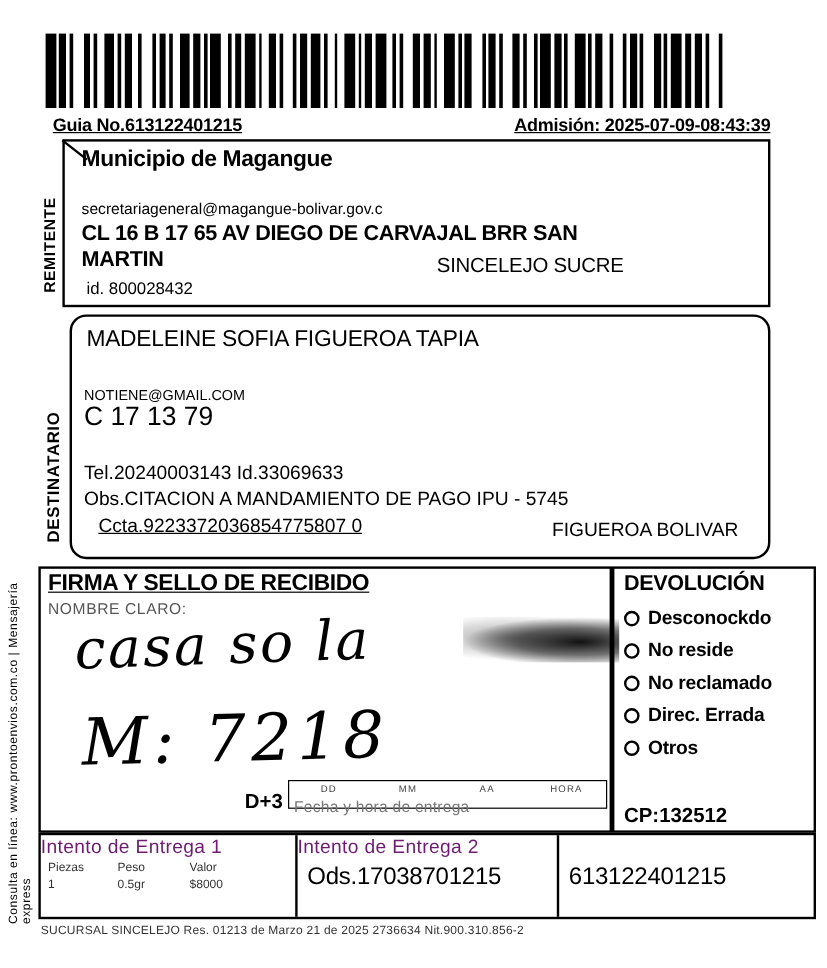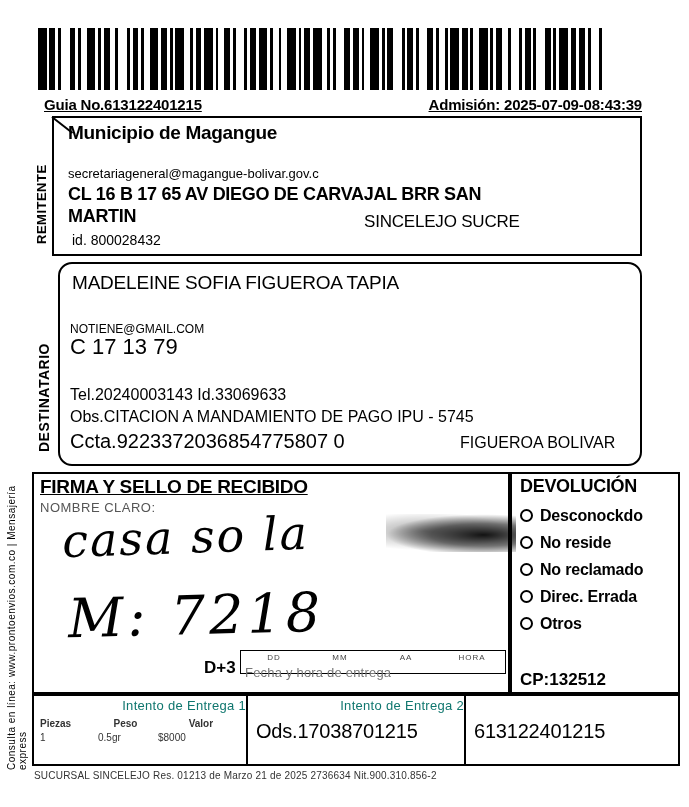--- a/index.html
+++ b/index.html
@@ -151,22 +151,23 @@
   }
   #destinatario-box .d-tel {
     position: absolute; left: 10px; top: 122px;
     font-size: 16px;
   }
   #destinatario-box .d-obs {
     position: absolute; left: 10px; top: 144px;
     font-size: 16px;
   }
   #destinatario-box .d-ccta {
-    position: absolute; left: 10px; top: 166px;
-    font-size: 20px;
+    position: absolute; left: 22px; top: 166px;
+    font-size: 16px;
+    text-decoration: underline;
   }
   #destinatario-box .d-city {
     position: absolute; left: 400px; top: 170px;
     font-size: 16px;
   }
 
   
   #firma-box .f-title {
     position: absolute; left: 6px; top: 2px;
     font-size: 19px; font-weight: bold;
@@ -265,37 +266,37 @@
   .intento {
     position: absolute;
     top: 0; height: 100%;
     box-sizing: border-box;
   }
   #intento-1 { left: 0;   width: 212px; }
   #intento-2 { left: 212px; width: 218px; border-left: 2px solid #000; }
   #intento-3 { left: 430px; width: 218px; border-left: 2px solid #000; }
   .intento .i-title {
     position: absolute; left: 0; top: 2px; width: 100%;
-    text-align: right;
-    font-size: 13px;
-    color: #0f766e;
+    text-align: left;
+    font-size: 16px;
+    color: #701a75;
     letter-spacing: 0.3px;
   }
   .intento .i-code {
     position: absolute; left: 8px; top: 24px;
     font-size: 20px;
     letter-spacing: -0.2px;
   }
   .ppv {
     position: absolute; left: 6px; top: 22px;
     width: 200px;
     font-size: 10px;
     color: #333;
   }
-  .ppv .ppv-head { display: flex; font-weight: bold; gap: 31px; }
+  .ppv .ppv-head { display: flex; font-weight: normal; }
   .ppv .ppv-row  { display: flex; margin-top: 3px; }
   .ppv .c1 { width: 58px; }
   .ppv .c2 { width: 60px; }
   .ppv .c3 { width: 70px; }
 
   
   .footer {
     position: absolute;
     left: 34px; top: 770px;
     font-size: 10px;

